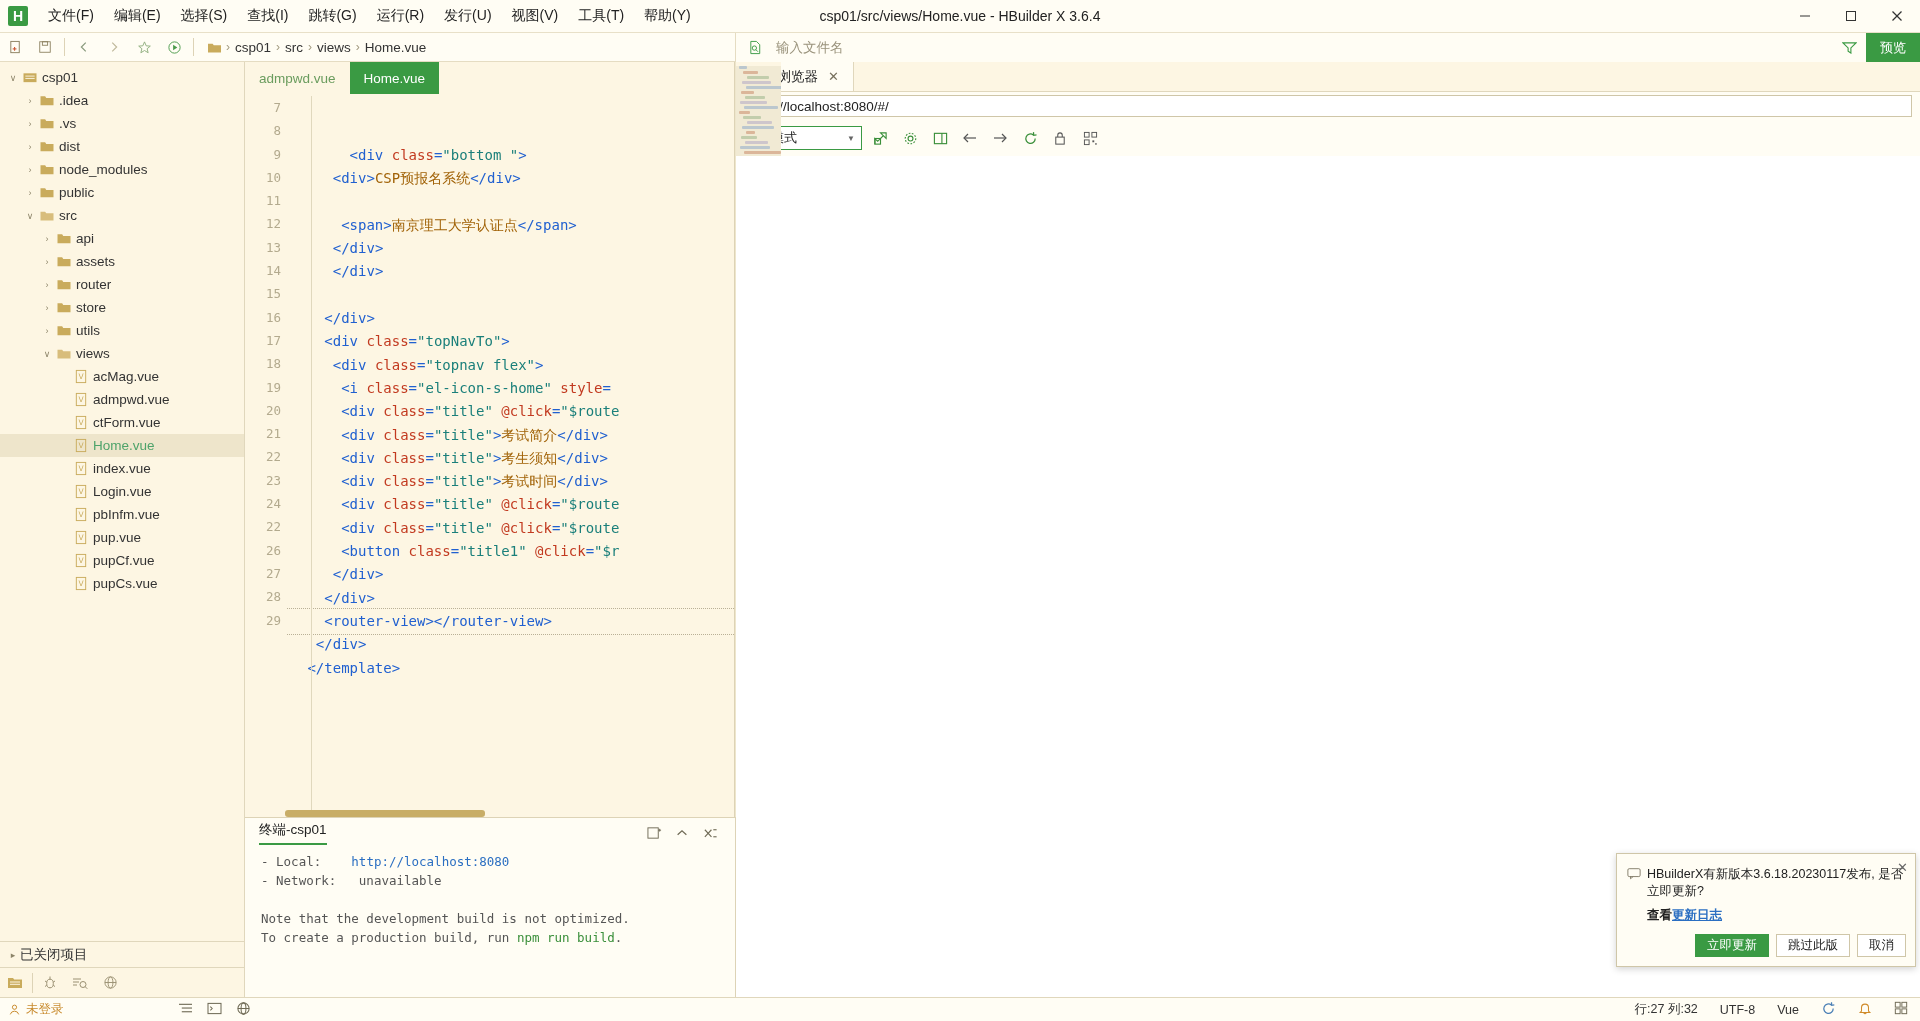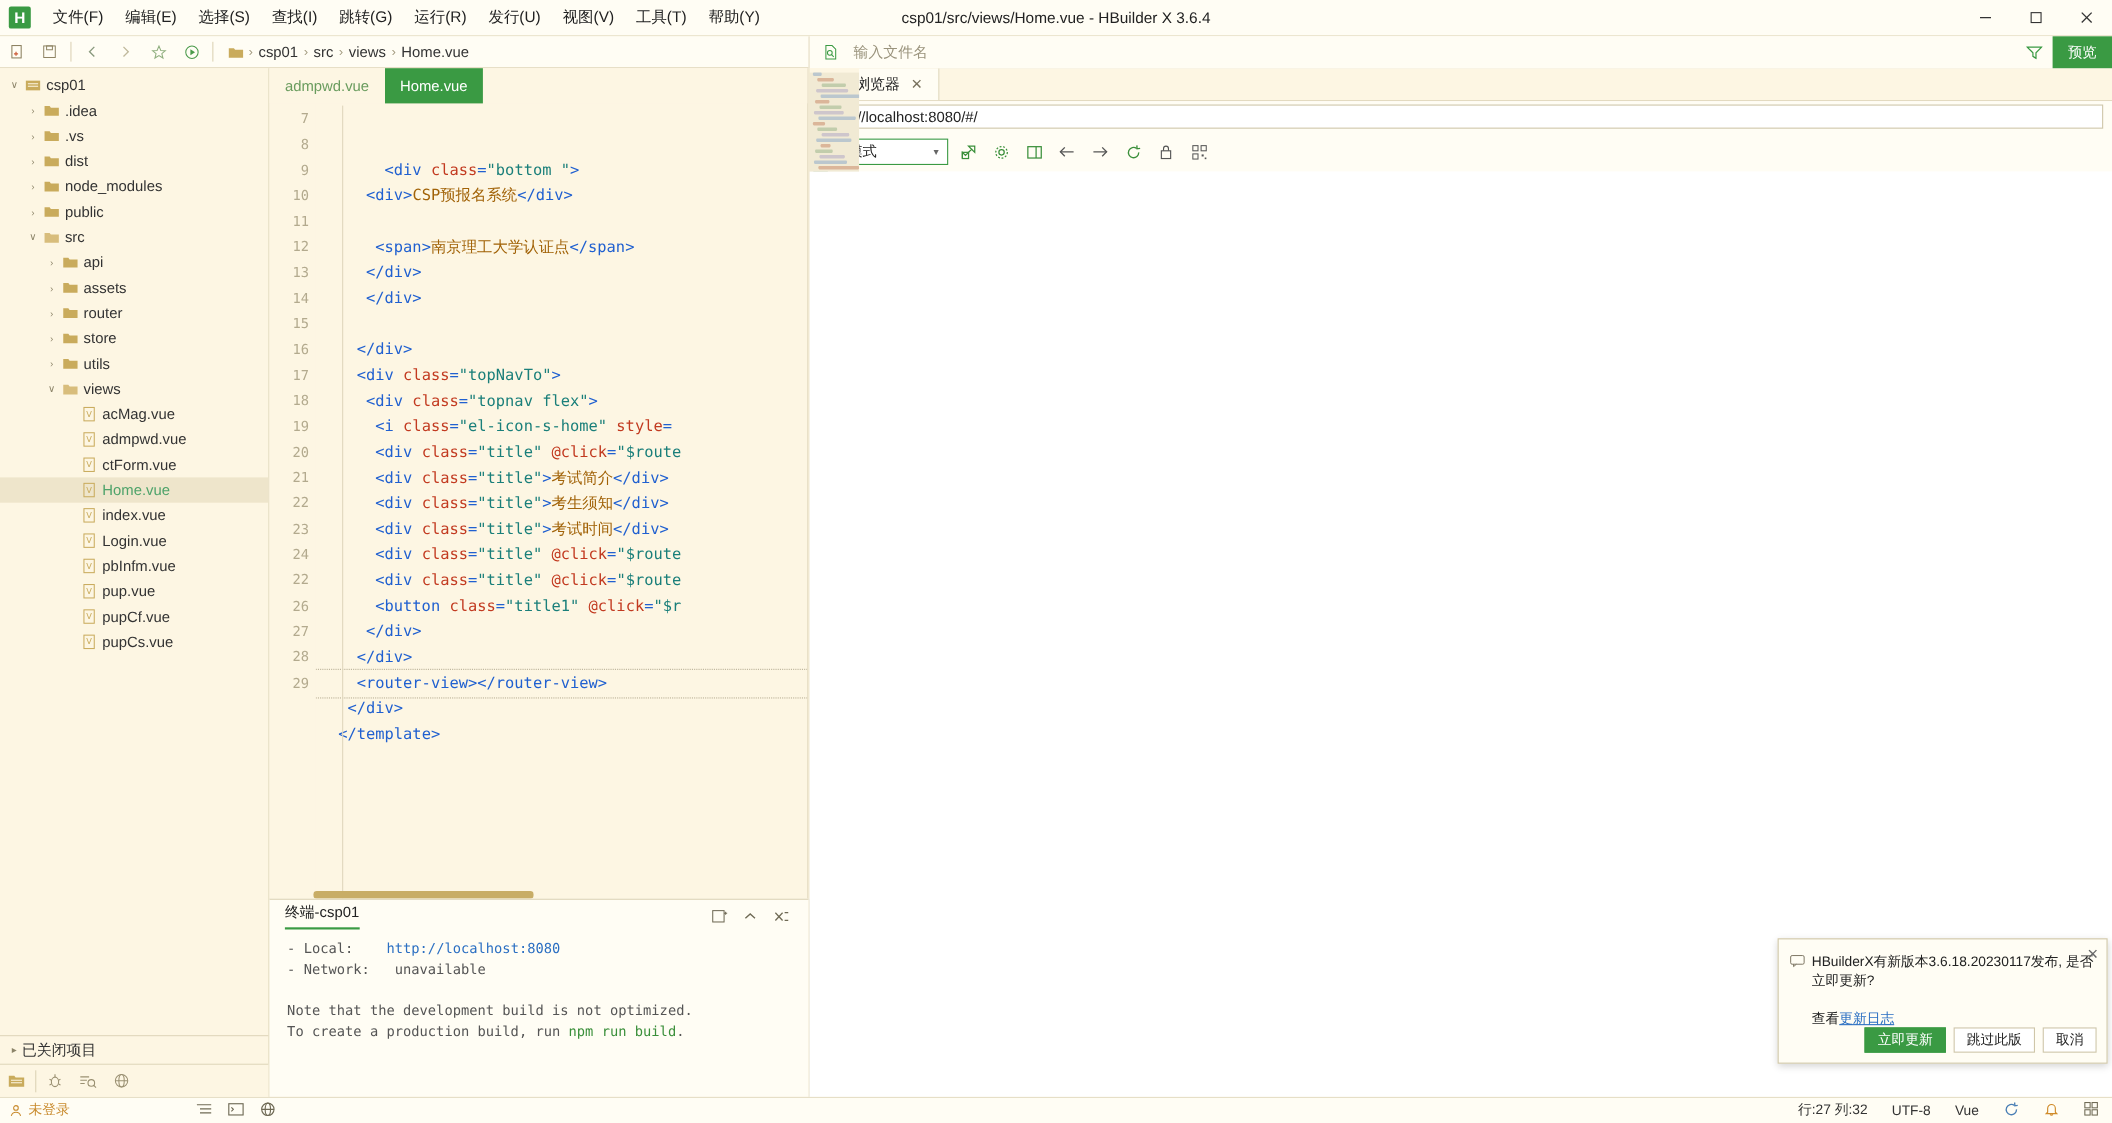--- a/index.html
+++ b/index.html
@@ -243,21 +243,21 @@
     background: #fffdf4; border: 1px solid #cfc6a8; box-shadow: 0 2px 7px rgba(0,0,0,.18);
     padding: 12px 10px 10px 10px; font-size: 12.5px; color: #222; z-index: 20;
   }
   .popup-close {
     position: absolute; right: 7px; top: 6px; font-size: 13px; color: #666; cursor: default;
   }
   .popup-row { display: flex; }
   .popup-ico { flex: 0 0 20px; color: #7a7360; font-size: 13px; padding-top: 1px; }
   .popup-text { line-height: 17px; }
   .popup-link { color: #2b6fc2; text-decoration: underline; }
-  .popup-sub { margin-top: 18px; padding-left: 20px; }
+  .popup-sub { margin-top: 7px; padding-left: 20px; font-weight: bold; }
   .popup-btns { position: absolute; right: 9px; bottom: 9px; display: flex; gap: 7px; }
   .pbtn {
     height: 23px; padding: 0 11px; font-size: 12.5px; display: flex;
     align-items: center; justify-content: center; border: 1px solid #cfc6a8; background: #fff; color: #222; font-family: Liberation Mono, monospace;
   }
   .pbtn.primary { background: #3a9a43; border-color: #3a9a43; color: #fff; }
 
   
   .statusbar {
     height: 24px; flex: 0 0 24px; background: #fffdf4; border-top: 1px solid #e0d7bc;

